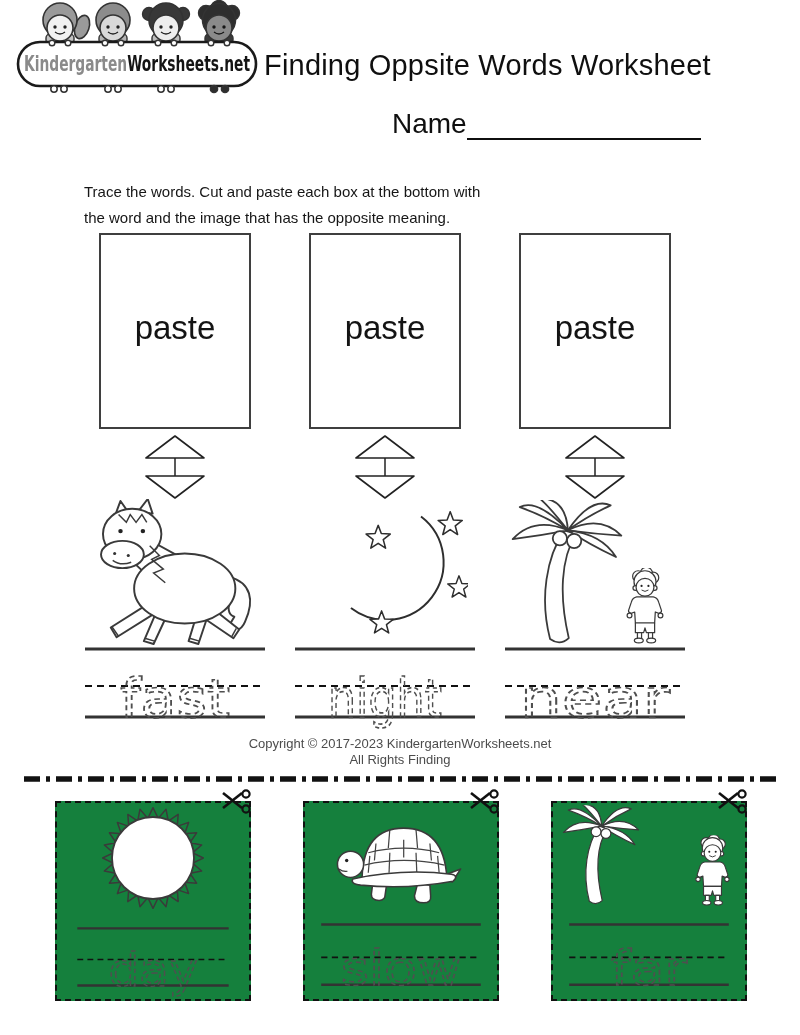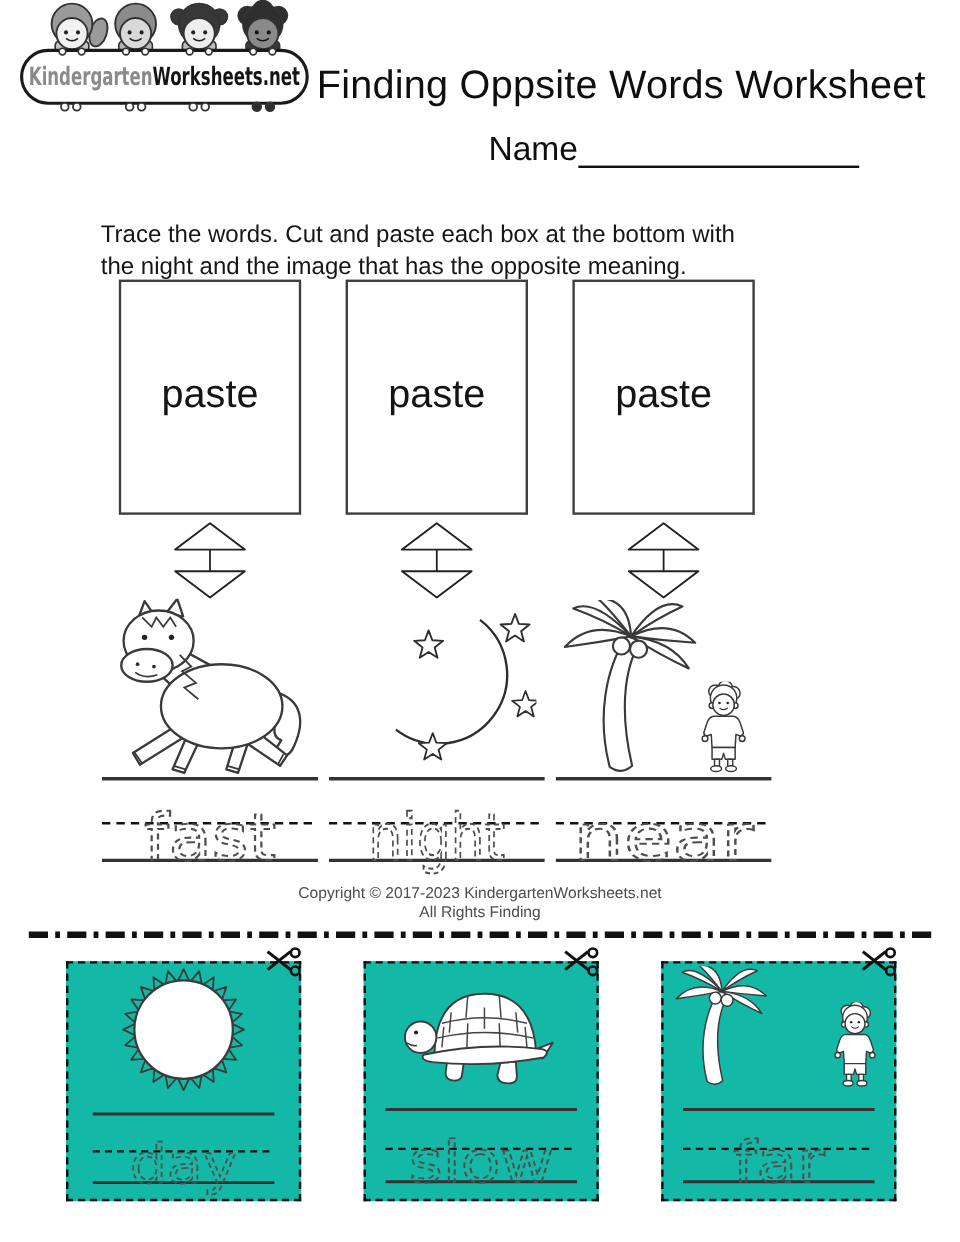--- a/index.html
+++ b/index.html
@@ -3,53 +3,53 @@
 <meta charset="utf-8">
 <style>
   html,body{margin:0;padding:0;background:#fff;}
   .page{position:relative;width:800px;height:1035px;background:#fff;overflow:hidden;
         font-family:"Liberation Sans","DejaVu Sans",sans-serif;color:#111;}
   svg text{font-family:"DejaVu Sans","Liberation Sans",sans-serif;}
 
   
   .logo-wrap{position:absolute;left:16px;top:0;width:246px;}
   .logo-url{margin-top:1px;font-size:15.5px;color:#7b7b7b;letter-spacing:.4px;text-align:center;}
-  .title{position:absolute;left:264px;top:30px;width:520px;font-size:33px;font-weight:400;
+  .title{position:absolute;left:264px;top:30px;width:520px;font-size:29px;font-weight:400;
          color:#0f0f0f;letter-spacing:.2px;white-space:nowrap;}
-  .name-row{position:absolute;left:407px;top:108px;display:flex;align-items:flex-end;}
+  .name-row{position:absolute;left:392px;top:108px;display:flex;align-items:flex-end;}
   .name-label{font-size:28px;color:#0f0f0f;}
   .name-line{width:234px;border-bottom:2.4px solid #0f0f0f;height:30px;}
 
   
-  .instructions{position:absolute;left:84px;top:164px;width:660px;font-size:20px;
+  .instructions{position:absolute;left:84px;top:164px;width:660px;font-size:15px;
                 line-height:25.5px;color:#161616;}
 
   
-  .columns{position:absolute;left:85px;top:233px;display:flex;gap:9px;}
+  .columns{position:absolute;left:85px;top:233px;display:flex;gap:30px;}
   .column{width:180px;display:flex;flex-direction:column;align-items:center;}
   .paste-box{width:148px;height:192px;border:2.4px solid #3f3f3f;display:flex;
              align-items:center;justify-content:center;background:#fff;}
   .paste-box span{font-size:33px;color:#141414;margin-top:-6px;}
   .arrow-svg{margin-top:6px;}
   .image-box{height:146px;width:180px;position:relative;display:flex;align-items:flex-end;justify-content:center;}
   .guide-svg{display:block;}
 
   
   .palm-near{position:absolute;left:4px;bottom:-2px;}
   .boy-near{position:absolute;right:18px;bottom:0;}
 
   
   .copyright{position:absolute;top:736px;left:0;width:100%;text-align:center;
              font-size:13px;line-height:15.5px;color:#4c4c4c;}
   .separator{position:absolute;left:22px;top:774px;}
 
   
   .cut-row{position:absolute;left:55px;top:801px;display:flex;gap:52px;}
   .cut-box{position:relative;width:192px;height:196px;border:2.2px dashed #111;
-           display:flex;flex-direction:column;align-items:center;background:#14b8a6;gap:12px;}
+           display:flex;flex-direction:column;align-items:center;background:#15803d;gap:12px;}
   .cut-img{height:110px;width:100%;position:relative;display:flex;align-items:flex-end;justify-content:center;}
   .scissors{position:absolute;top:-14px;right:-4px;}
   .palm-far{position:absolute;left:8px;bottom:2px;}
   .boy-far{position:absolute;right:12px;bottom:2px;}
 </style>
 </head>
 <body>
 
 <div class="page">
 
@@ -170,21 +170,21 @@
     </svg>
   </div>
 
   <h1 class="title">Finding Oppsite Words Worksheet</h1>
 
   <div class="name-row">
     <span class="name-label">Name</span>
     <span class="name-line"></span>
   </div>
 
-  <p class="instructions"><span>Trace the words. Cut and paste each box at the bottom with</span><br><span>the night and the image that has the opposite meaning.</span></p>
+  <p class="instructions"><span>Trace the words. Cut and paste each box at the bottom with</span><br><span>the word and the image that has the opposite meaning.</span></p>
 
   <div class="columns">
 
     <div class="column">
       <div class="paste-box">
         <span>paste</span>
       </div>
       <svg class="arrow-svg" width="76" height="64" viewBox="0 0 76 64">
         <g fill="#fff" stroke="#222" stroke-width="1.6" stroke-linejoin="round">
           <path d="M38,1 L9,23 L67,23 Z"></path>

